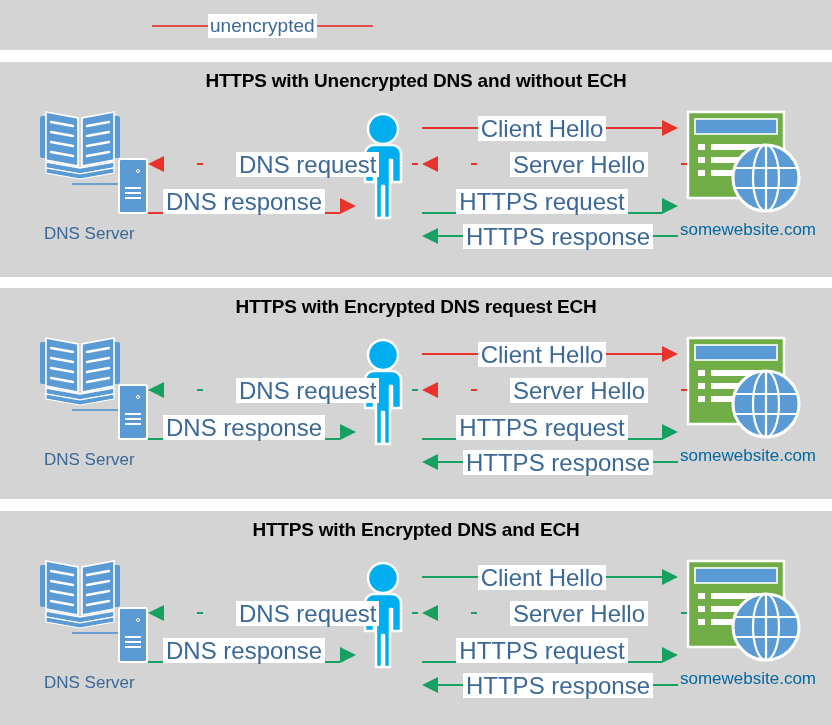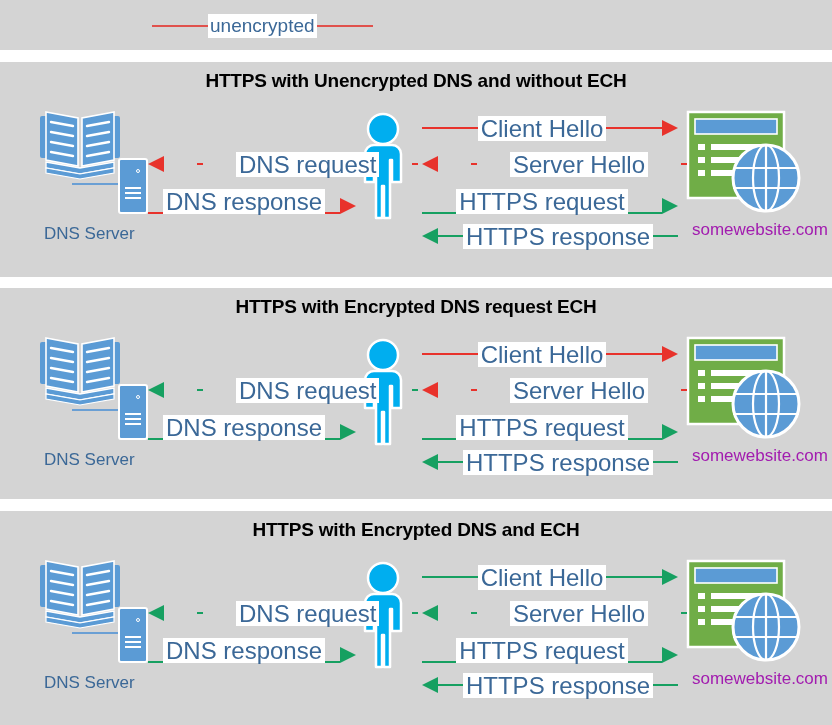--- a/index.html
+++ b/index.html
@@ -167,23 +167,23 @@
     left: 18px;
     top: 0;
     width: 116px;
     height: 104px;
   }
   .website-caption {
     position: absolute;
     left: 0;
     top: 110px;
     width: 160px;
-    text-align: right;
+    text-align: center;
     font-size: 17px;
-    color: #a21caf;
+    color: #0369a1;
     white-space: nowrap;
   }
 
   
   .flow {
     position: absolute;
     height: 28px;
     display: flex;
     align-items: center;
   }

